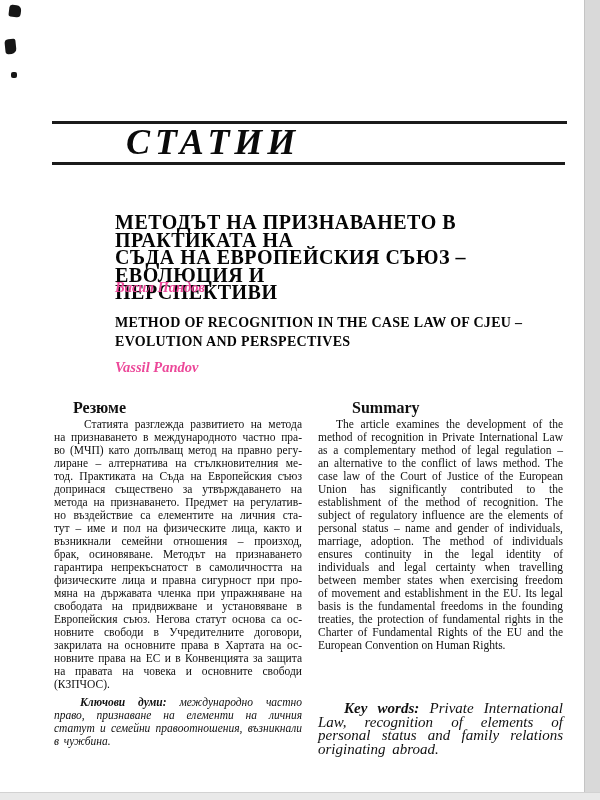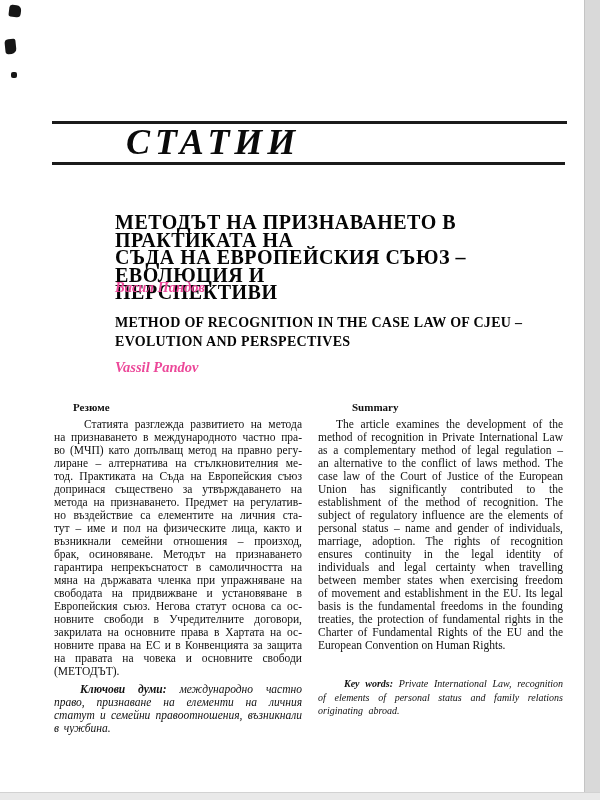--- a/index.html
+++ b/index.html
@@ -39,36 +39,36 @@
     position:absolute; left:115px; font-weight:bold; font-style:italic;
     font-size:14.5px; color:#ec4899; white-space:nowrap;
   }
   .author.bg { top:279px; }
   .author.en { top:359px; }
 
   
   .col { position:absolute; top:400px; font-size:11.5px; line-height:13px; color:#101010; }
   .col.left  { left:54px;  width:248px; }
   .col.right { left:318px; width:245px; }
-  .col-heading { font-weight:bold; font-size:11px; line-height:15px; }
+  .col-heading { font-weight:bold; font-size:16px; line-height:15px; }
   .col.left  .col-heading { margin-left:19px; }
   .col.right .col-heading { margin-left:34px; }
 
   .body-lines { margin-top:3px; }
   .tline { text-align:justify; text-align-last:justify; white-space:nowrap; }
   .tline:first-child { text-indent:30px; }
   .col.right .tline:first-child { text-indent:18px; }
   .tline:last-child { text-align-last:left; white-space:normal; }
 
   .keywords {
     font-style:italic; text-align:justify; text-indent:26px; margin:0;
   }
   .keywords .kw-label { font-weight:bold; }
   .col.left  .keywords { margin-top:5px;  word-spacing:2px; }
-  .col.right .keywords { margin-top:25px; word-spacing:3px; font-size:10px; line-height:13.5px; }
+  .col.right .keywords { margin-top:50px; word-spacing:3px; font-size:15px; line-height:13.5px; }
 </style>
 </head>
 <body>
 
 <div class="page">
 
   <div class="blob b1"></div>
   <div class="blob b2"></div>
   <div class="blob b3"></div>
 
@@ -93,45 +93,46 @@
         <div class="tline">во (МЧП) като допълващ метод на правно регу-</div>
         <div class="tline">лиране – алтернатива на стълкновителния ме-</div>
         <div class="tline">тод. Практиката на Съда на Европейския съюз</div>
         <div class="tline">допринася съществено за утвърждаването на</div>
         <div class="tline">метода на признаването. Предмет на регулатив-</div>
         <div class="tline">но въздействие са елементите на личния ста-</div>
         <div class="tline">тут – име и пол на физическите лица, както и</div>
         <div class="tline">възникнали семейни отношения – произход,</div>
         <div class="tline">брак, осиновяване. Методът на признаването</div>
         <div class="tline">гарантира непрекъснатост в самоличността на</div>
+        <div class="tline">физическите лица и правна сигурност при про-</div>
         <div class="tline">мяна на държавата членка при упражняване на</div>
         <div class="tline">свободата на придвижване и установяване в</div>
         <div class="tline">Европейския съюз. Негова статут основа са ос-</div>
         <div class="tline">новните свободи в Учредителните договори,</div>
         <div class="tline">закрилата на основните права в Хартата на ос-</div>
         <div class="tline">новните права на ЕС и в Конвенцията за защита</div>
         <div class="tline">на правата на човека и основните свободи</div>
-        <div class="tline">(МЕТОДЪТ).</div>
+        <div class="tline">(КЗПЧОС).</div>
       </div>
     <p class="keywords"><span class="kw-label">Ключови думи:</span><span> международно частно право, признаване на елементи на личния статут и семейни правоотношения, възникнали в чужбина.</span></p>
   </div>
 
   <div class="col right">
     <div class="col-heading">Summary</div>
     <div class="body-lines">
         <div class="tline">The article examines the development of the</div>
         <div class="tline">method of recognition in Private International Law</div>
         <div class="tline">as a complementary method of legal regulation –</div>
         <div class="tline">an alternative to the conflict of laws method. The</div>
         <div class="tline">case law of the Court of Justice of the European</div>
         <div class="tline">Union has significantly contributed to the</div>
         <div class="tline">establishment of the method of recognition. The</div>
         <div class="tline">subject of regulatory influence are the elements of</div>
         <div class="tline">personal status – name and gender of individuals,</div>
-        <div class="tline">marriage, adoption. The rights of recognition</div>
+        <div class="tline">marriage, adoption. The method of individuals</div>
         <div class="tline">ensures continuity in the legal identity of</div>
         <div class="tline">individuals and legal certainty when travelling</div>
         <div class="tline">between member states when exercising freedom</div>
         <div class="tline">of movement and establishment in the EU. Its legal</div>
         <div class="tline">basis is the fundamental freedoms in the founding</div>
         <div class="tline">treaties, the protection of fundamental rights in the</div>
         <div class="tline">Charter of Fundamental Rights of the EU and the</div>
         <div class="tline">European Convention on Human Rights.</div>
       </div>
     <p class="keywords"><span class="kw-label">Key words:</span><span> Private International Law, recognition of elements of personal status and family relations originating abroad.</span></p>

